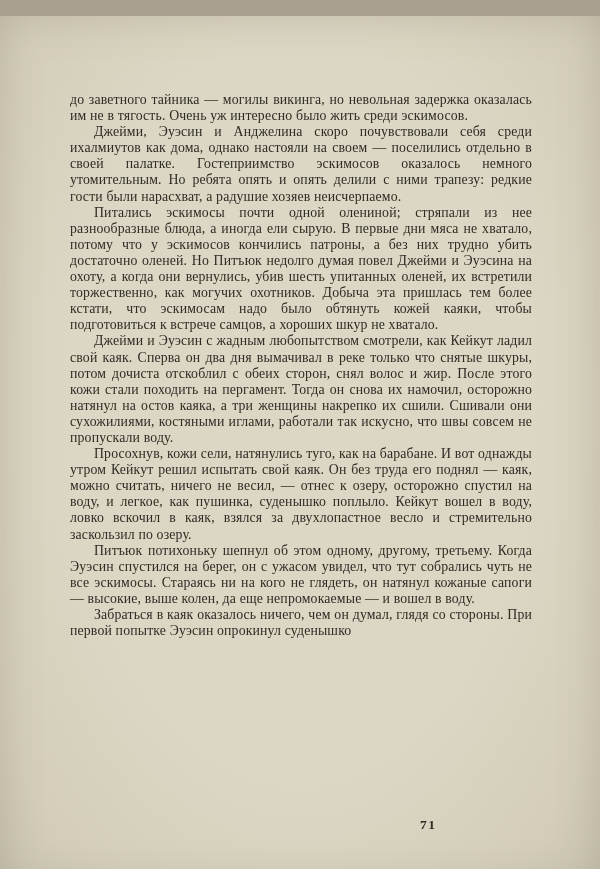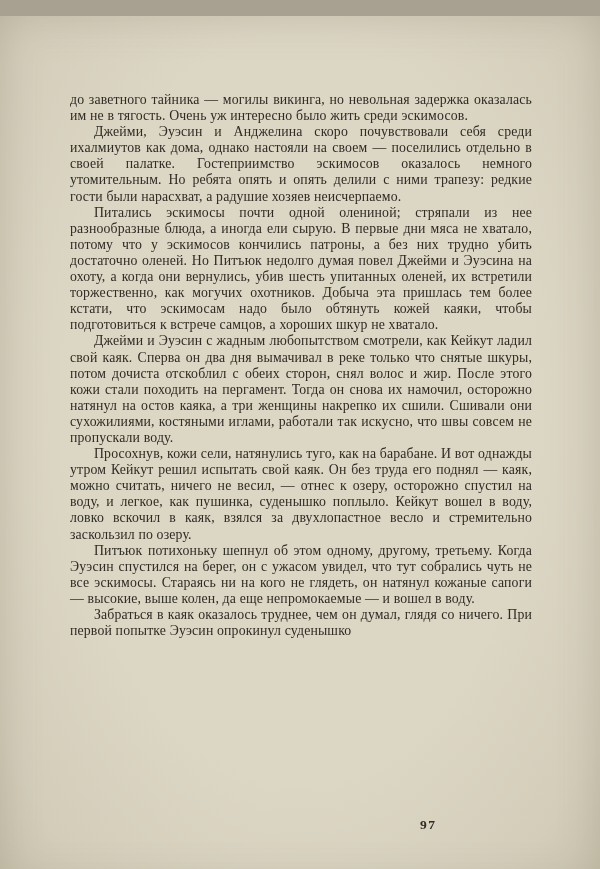--- a/index.html
+++ b/index.html
@@ -50,16 +50,16 @@
 <body>
 
 <div class="page">
   <div class="text-block">
     <p class="para first">до заветного тайника — могилы викинга, но невольная задержка оказалась им не в тягость. Очень уж интересно было жить среди эскимосов.</p>
     <p class="para">Джейми, Эуэсин и Анджелина скоро почувствовали себя среди ихалмиутов как дома, однако настояли на своем — поселились отдельно в своей палатке. Гостеприимство эскимосов оказалось немного утомительным. Но ребята опять и опять делили с ними трапезу: редкие гости были нарасхват, а радушие хозяев неисчерпаемо.</p>
     <p class="para">Питались эскимосы почти одной олениной; стряпали из нее разнообразные блюда, а иногда ели сырую. В первые дни мяса не хватало, потому что у эскимосов кончились патроны, а без них трудно убить достаточно оленей. Но Питъюк недолго думая повел Джейми и Эуэсина на охоту, а когда они вернулись, убив шесть упитанных оленей, их встретили торжественно, как могучих охотников. Добыча эта пришлась тем более кстати, что эскимосам надо было обтянуть кожей каяки, чтобы подготовиться к встрече самцов, а хороших шкур не хватало.</p>
     <p class="para">Джейми и Эуэсин с жадным любопытством смотрели, как Кейкут ладил свой каяк. Сперва он два дня вымачивал в реке только что снятые шкуры, потом дочиста отскоблил с обеих сторон, снял волос и жир. После этого кожи стали походить на пергамент. Тогда он снова их намочил, осторожно натянул на остов каяка, а три женщины накрепко их сшили. Сшивали они сухожилиями, костяными иглами, работали так искусно, что швы совсем не пропускали воду.</p>
     <p class="para">Просохнув, кожи сели, натянулись туго, как на барабане. И вот однажды утром Кейкут решил испытать свой каяк. Он без труда его поднял — каяк, можно считать, ничего не весил, — отнес к озеру, осторожно спустил на воду, и легкое, как пушинка, суденышко поплыло. Кейкут вошел в воду, ловко вскочил в каяк, взялся за двухлопастное весло и стремительно заскользил по озеру.</p>
     <p class="para">Питъюк потихоньку шепнул об этом одному, другому, третьему. Когда Эуэсин спустился на берег, он с ужасом увидел, что тут собрались чуть не все эскимосы. Стараясь ни на кого не глядеть, он натянул кожаные сапоги — высокие, выше колен, да еще непромокаемые — и вошел в воду.</p>
-    <p class="para">Забраться в каяк оказалось труднее, чем он думал, глядя со ничего. При первой попытке Эуэсин опрокинул суденышко</p>
+    <p class="para">Забраться в каяк оказалось ничего, чем он думал, глядя со стороны. При первой попытке Эуэсин опрокинул суденышко</p>
   </div>
-  <div class="page-number">97</div>
+  <div class="page-number">71</div>
 </div>
 
 </body></html>

